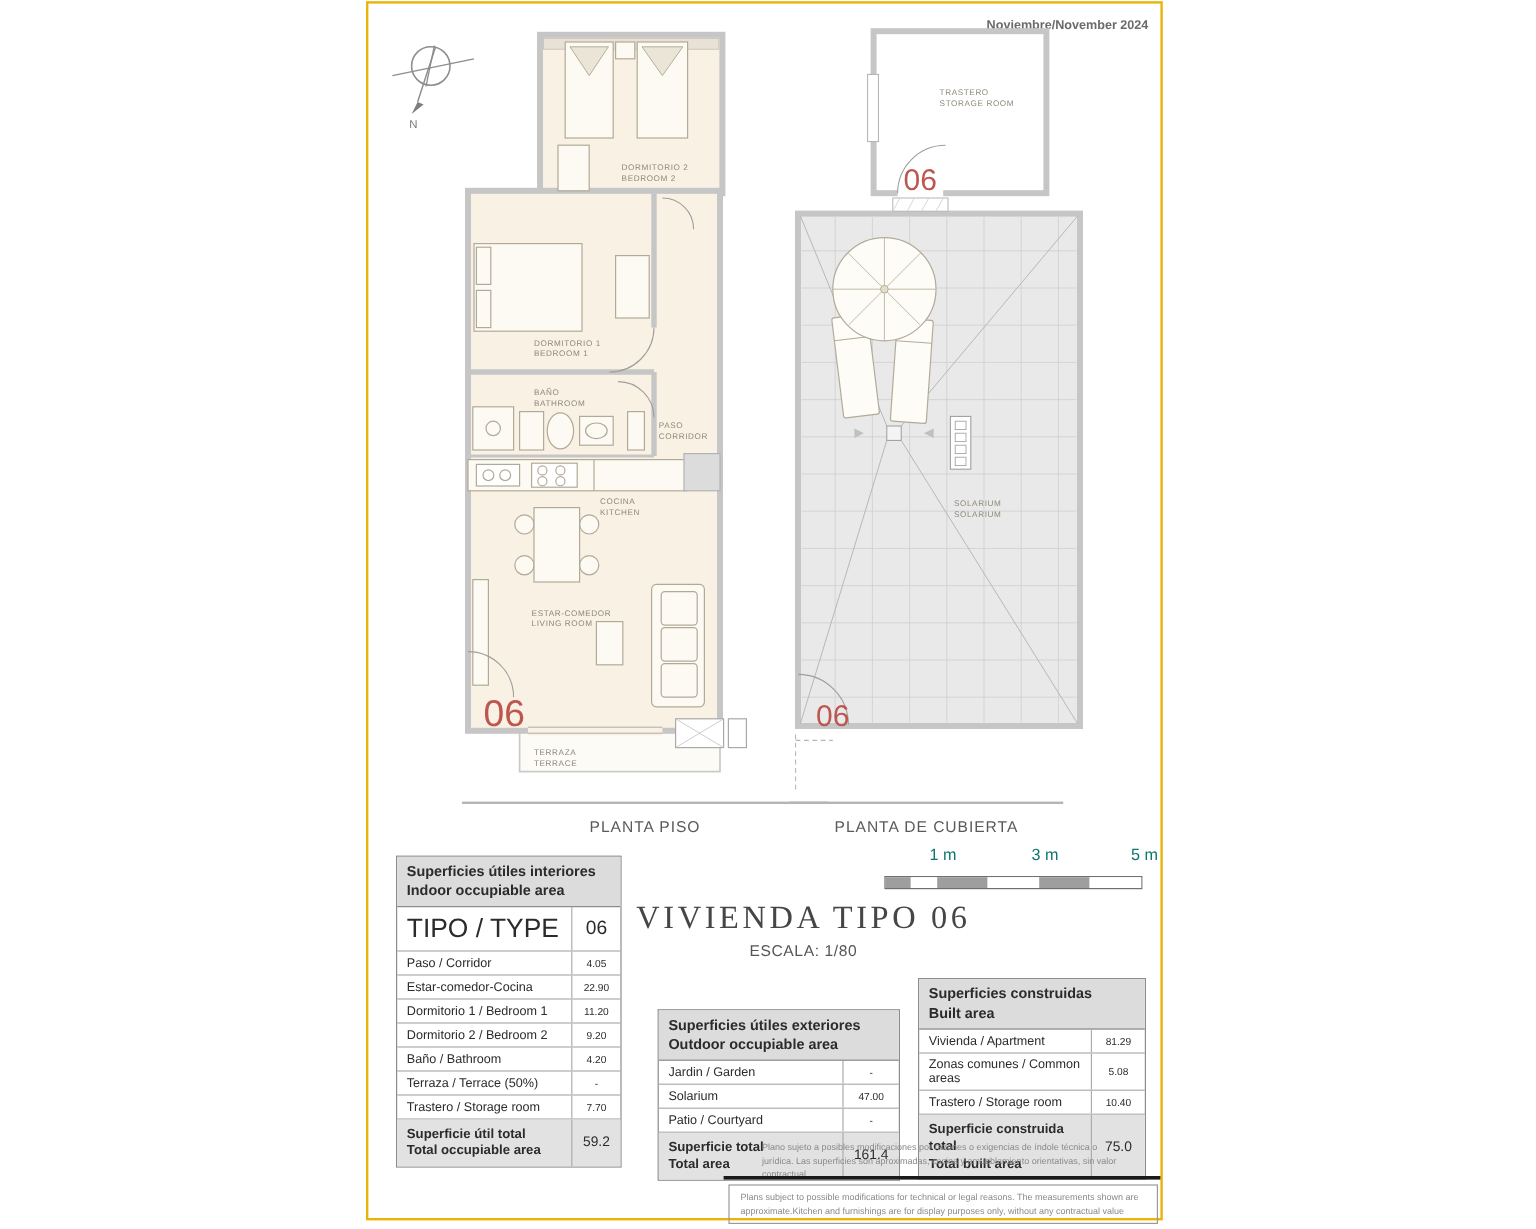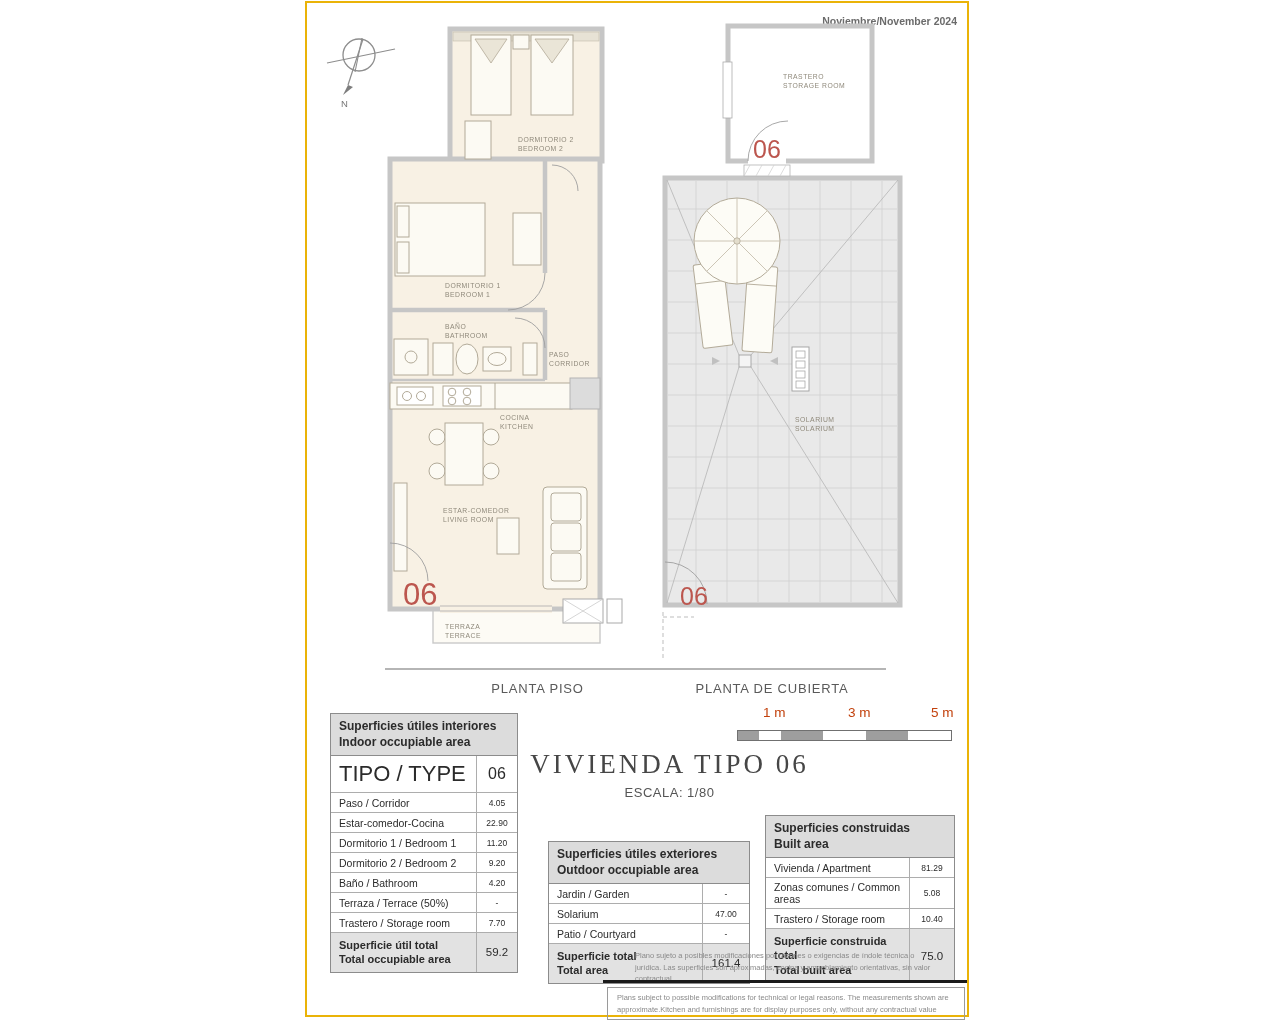--- a/index.html
+++ b/index.html
@@ -16,21 +16,21 @@
   .furn2 rect,.furn2 circle{fill:#fdfcf6;stroke:#b3ab99;stroke-width:1;}
   .furn2 line{stroke:#b3ab99;stroke-width:0.9;}
   .furnrect{fill:#fcfaf3;stroke:#b2aa98;stroke-width:1;}
   .rlabel{font-family:"Liberation Sans",sans-serif;font-size:6.8px;fill:#8f897b;letter-spacing:0.5px;}
   .unit{font-family:"Liberation Sans",sans-serif;font-size:31px;fill:#bc564e;}
   .unit2{font-family:"Liberation Sans",sans-serif;font-size:25px;fill:#bc564e;}
   .caption{position:absolute;border-top:2px solid #b5b5b5;text-align:center;padding-top:11px;
            font-size:13px;color:#5a5a5a;letter-spacing:0.8px;}
   
   .scalebar{position:absolute;height:40px;}
-  .sb-label{position:absolute;top:0;width:34px;text-align:left;font-size:13.5px;color:#c2410c;}
+  .sb-label{position:absolute;top:0;width:34px;text-align:right;font-size:13.5px;color:#0f766e;}
   .sb-bar{position:absolute;left:0;top:25px;width:213px;height:9px;border:1px solid #707070;display:flex;}
   .sb-bar div{height:100%;}
   .sb-g{background:#9e9e9e;} .sb-w{background:#ffffff;}
   
   .title-block{position:absolute;left:190px;top:746px;width:345px;text-align:center;}
   .main-title{font-family:"Liberation Serif","DejaVu Serif",serif;font-size:27px;font-weight:400;
               color:#464646;letter-spacing:3px;}
   .scale-label{margin-top:5px;font-size:13px;color:#555;letter-spacing:0.5px;}
   
   .tbl{position:absolute;background:#fff;border:1px solid #8c8c8c;color:#2b2b2b;}

